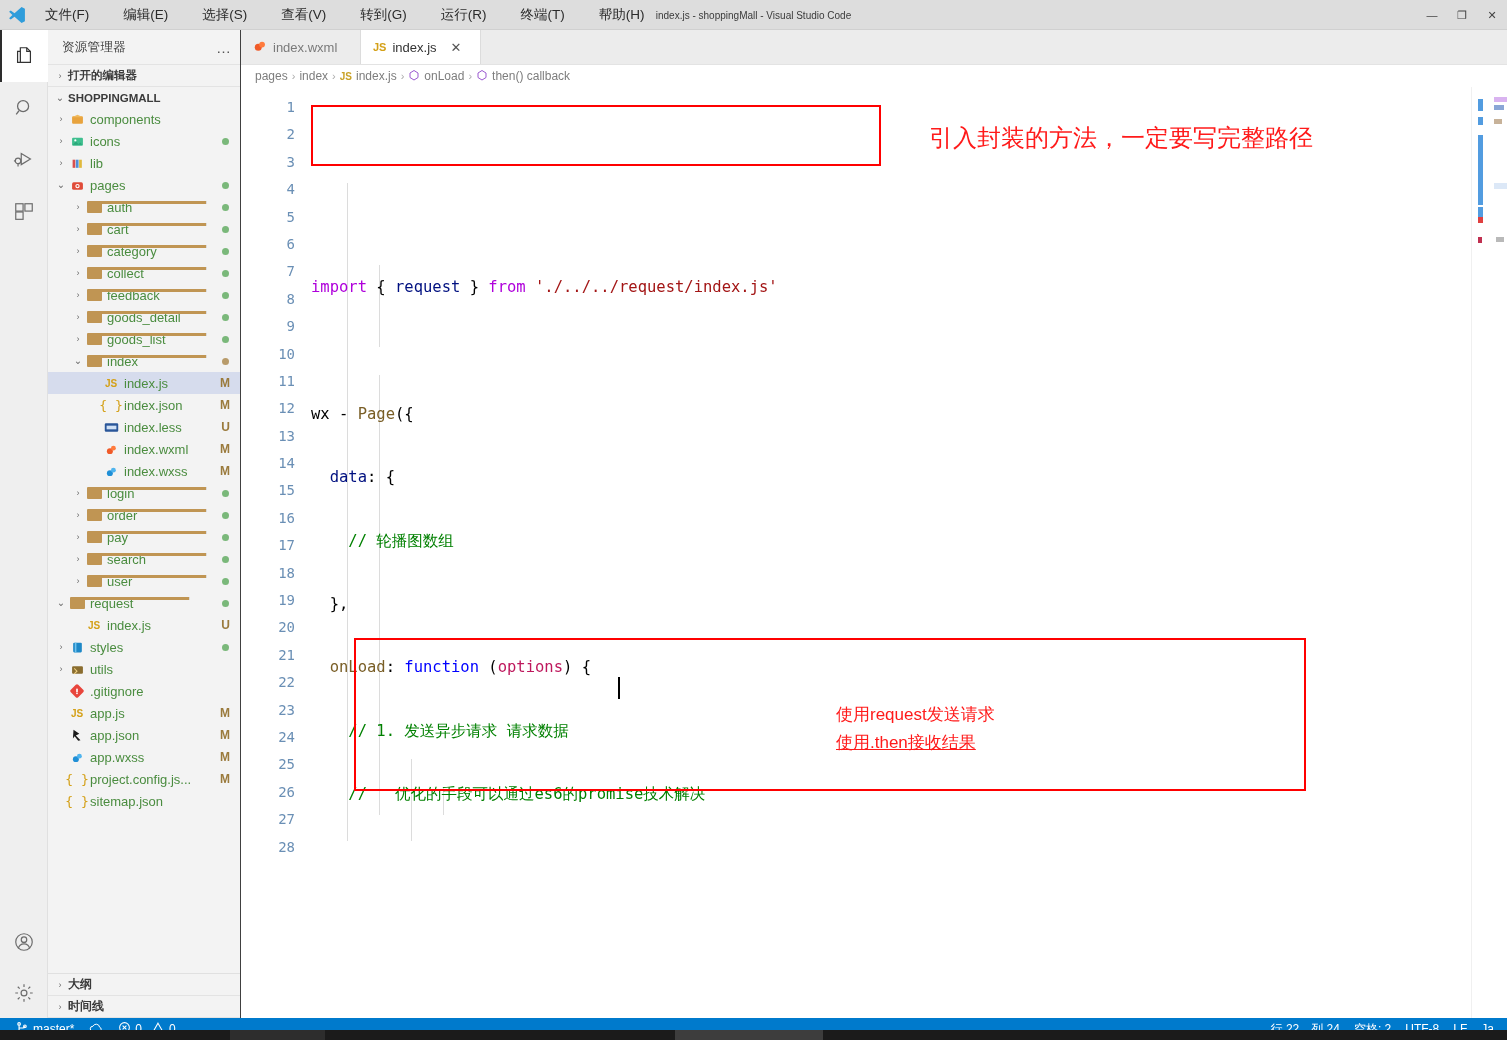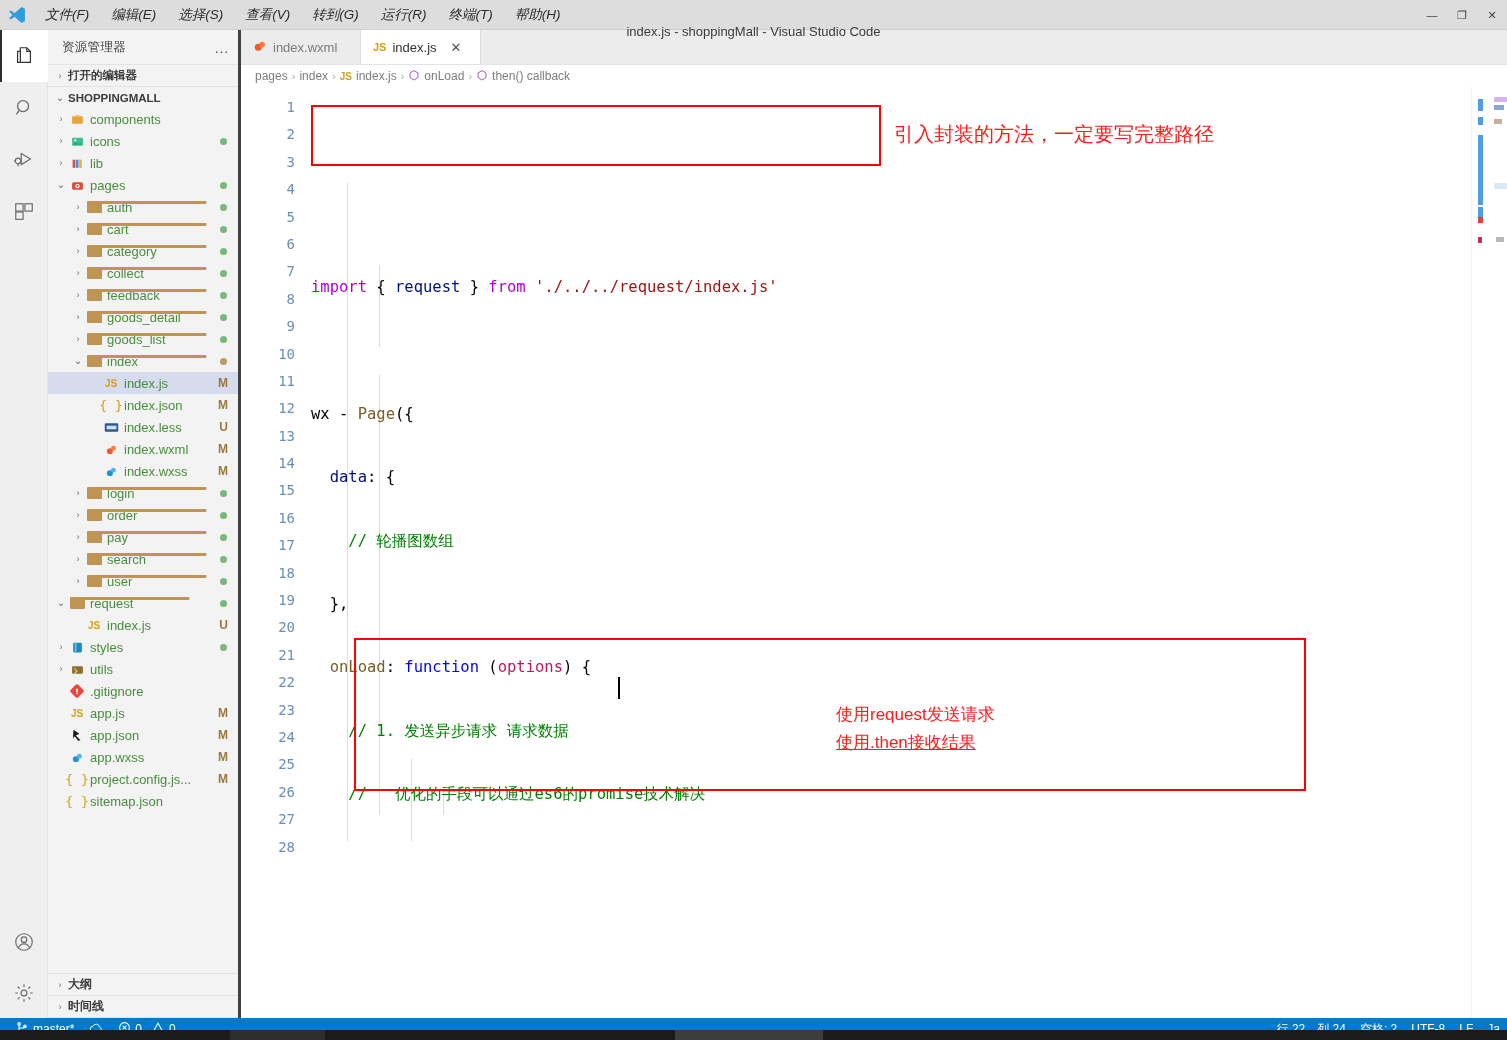--- a/index.html
+++ b/index.html
@@ -21,30 +21,30 @@
     height: 30px; min-height: 30px;
     background: #dddddd;
     display: flex; align-items: center;
     position: relative;
     border-bottom: 1px solid #d0d0d0;
   }
   .vs-logo {
     width: 34px; height: 30px;
     display: flex; align-items: center; justify-content: center;
   }
-  .menu-list { display: flex; align-items: center; gap: 0px; font-style: italic; }
+  .menu-list { display: flex; align-items: center; gap: 12px; }
   .menu-item {
     font-size: 13.5px; color: #2b2b2b;
     padding: 4px 11px; white-space: nowrap;
     font-family: "Liberation Sans", sans-serif;
   }
   .win-title {
     position: absolute; left: 0; right: 0; top: 0; height: 30px;
     display: flex; align-items: center; justify-content: center;
-    font-size: 13px; color: #3b3b3b; pointer-events: none; margin-top: 16px;
+    font-size: 10px; color: #3b3b3b; pointer-events: none;
   }
   .win-controls {
     position: absolute; right: 0; top: 0; height: 30px;
     display: flex; align-items: center;
   }
   .wc { width: 30px; height: 30px; display:flex; align-items:center; justify-content:center; font-size:11px; color:#444; }
 
   
   .body-row { flex: 1; display: flex; min-height: 0; }
 
@@ -65,21 +65,21 @@
     content: ''; position: absolute; left: 0; top: 0; bottom: 0;
     width: 2px; background: #2d2d2d;
   }
   .ab-spacer { flex: 1; }
 
   
   .sidebar {
     width: 193px; min-width: 193px;
     background: #f3f3f3;
     display: flex; flex-direction: column;
-    border-right: 3px solid #404040;
+    border-right: 1px solid #404040;
     font-size: 13px;
   }
   .sb-header {
     height: 34px; display: flex; align-items: center;
     padding: 0 8px 0 14px; color: #3f3f3f; font-size: 11.5px;
     letter-spacing: 0.3px;
   }
   .sb-header .ttl { flex: 1; font-size: 12.5px; }
   .sb-header .dots { color: #555; font-size: 15px; letter-spacing: 1px; }
   .sb-section {
@@ -193,21 +193,21 @@
   }
   .mm-bar { position: absolute; background: #529ce0; }
   .mm-blk { position: absolute; }
 
   
   .statusbar {
     height: 22px; min-height: 22px; background: #007acc;
     display: flex; align-items: center; color: #ffffff; font-size: 12px;
   }
   .sb-left { display: flex; align-items: center; gap: 0px; padding-left: 8px; }
-  .sb-right { margin-left: auto; display: flex; align-items: center; }
+  .sb-right { margin-left: auto; display: flex; align-items: center; padding-right: 6px; }
   .sb-item { padding: 0 7px; display: flex; align-items: center; gap: 4px; white-space: nowrap; }
 
   
   .taskbar {
     position: absolute; left: 0; right: 0; bottom: 0; height: 10px;
     background: #1b1b1b;
   }
   .tb-win { position:absolute; background:#3a3a3a; height:10px; }
 </style>
 </head>
@@ -767,21 +767,21 @@
           <div class="mm-blk" style="left:22px; top:32px; width:8px;  height:5px; background:#c7b299;"></div>
           <div class="mm-blk" style="left:22px; top:96px; width:14px; height:6px; background:#dce8f7;"></div>
           <div class="mm-blk" style="left:6px;  top:130px; width:5px; height:6px; background:#e04040;"></div>
           <div class="mm-blk" style="left:6px;  top:150px; width:4px; height:6px; background:#c03050;"></div>
           <div class="mm-blk" style="left:24px; top:150px; width:8px; height:5px; background:#b9b9b9;"></div>
         </div>
 
         <div class="redbox" style="left:70px; top:18px; width:570px; height:61px;"></div>
         <div class="redbox" style="left:113px; top:551px; width:952px; height:153px;"></div>
 
-        <div class="redtext" style="left:653px; top:32px; font-size:20px;">引入封装的方法，一定要写完整路径</div>
+        <div class="redtext" style="left:688px; top:32px; font-size:24px;">引入封装的方法，一定要写完整路径</div>
         <div class="redtext" style="left:595px; top:615px; font-size:17px;">使用request发送请求</div>
         <div class="redtext" style="left:595px; top:643px; font-size:17px;text-decoration:underline;">使用.then接收结果</div>
       </div>
     </div>
   </div>
 
   <div class="statusbar">
     <div class="sb-left">
       <div class="sb-item">
         <span>

